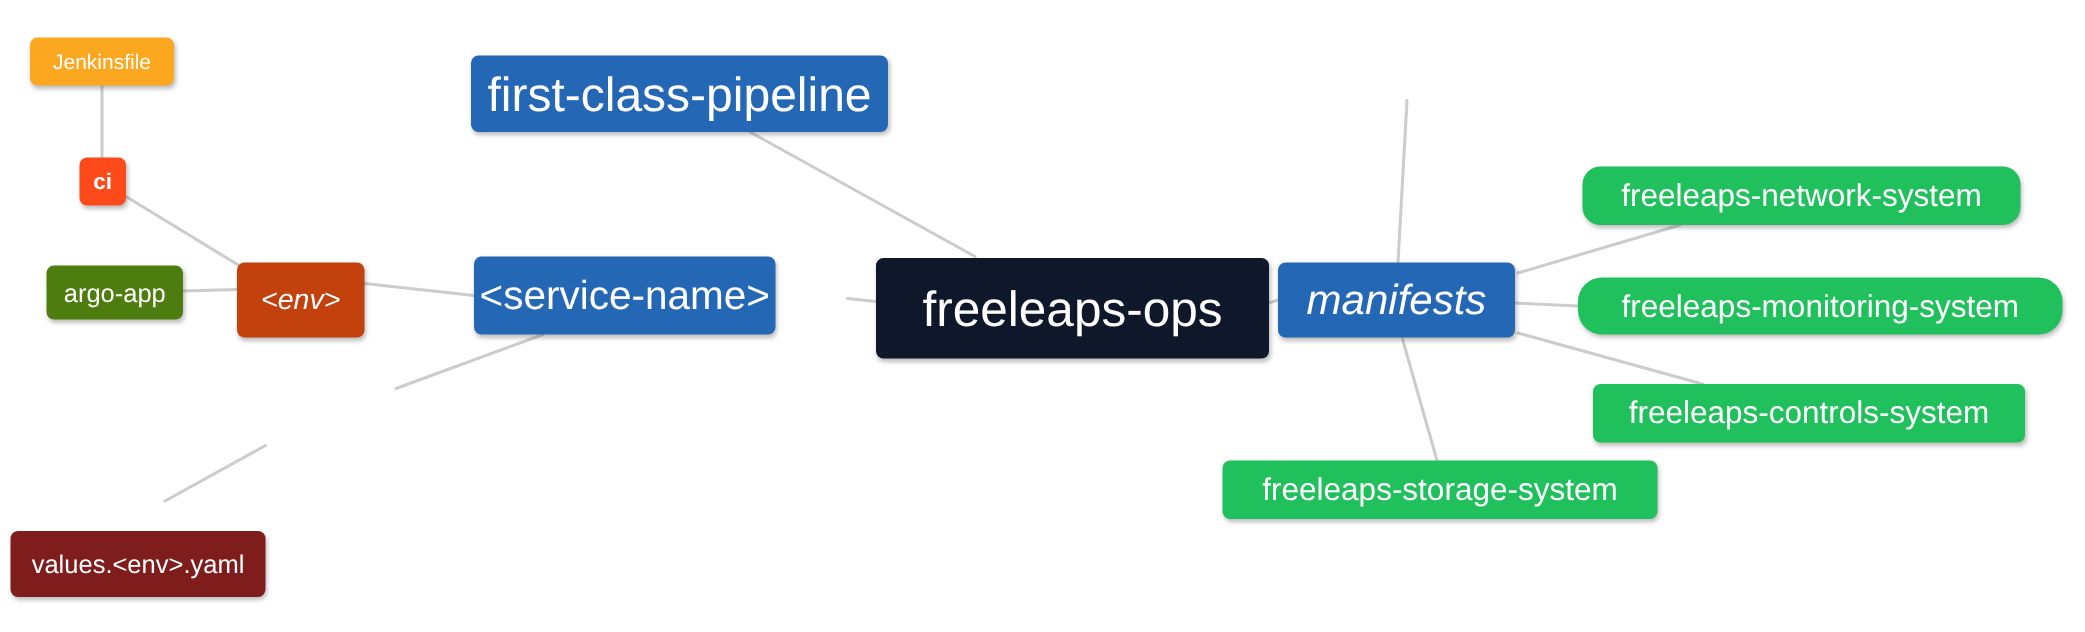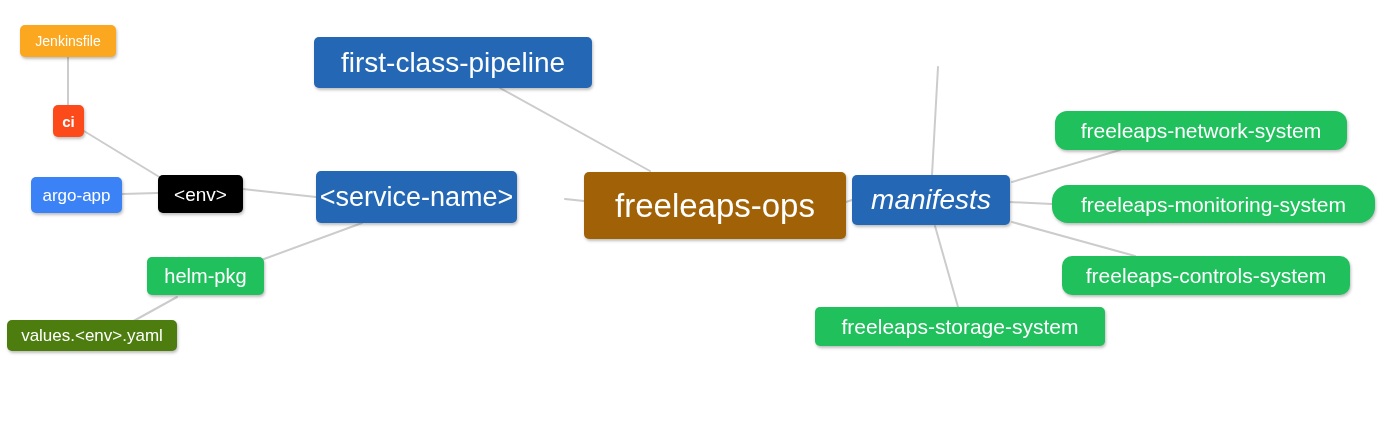--- a/index.html
+++ b/index.html
@@ -60,26 +60,25 @@
       <line x1="846" y1="202" x2="852" y2="200" stroke="#cccccc" stroke-width="2" stroke-linecap="round"></line>
       <line x1="938" y1="67" x2="932" y2="175" stroke="#cccccc" stroke-width="2" stroke-linecap="round"></line>
       <line x1="1012" y1="182" x2="1120" y2="150" stroke="#cccccc" stroke-width="2" stroke-linecap="round"></line>
       <line x1="1010" y1="202" x2="1052" y2="204" stroke="#cccccc" stroke-width="2" stroke-linecap="round"></line>
       <line x1="1012" y1="222" x2="1135" y2="256" stroke="#cccccc" stroke-width="2" stroke-linecap="round"></line>
       <line x1="935" y1="226" x2="958" y2="307" stroke="#cccccc" stroke-width="2" stroke-linecap="round"></line>
     </svg>
   <div id="nodes-layer">
       <div class="node" style="left: 20px; top: 25px; width: 96px; height: 32px; font-size: 14px; background: rgb(251, 167, 31); color: rgb(255, 255, 255);">Jenkinsfile</div>
       <div class="node" style="left: 53px; top: 105px; width: 31px; height: 32px; font-size: 15px; background: rgb(252, 74, 27); color: rgb(255, 255, 255); font-weight: bold;">ci</div>
-      <div class="node" style="left: 31px; top: 177px; width: 91px; height: 36px; font-size: 17px; background: #3b82f6; color: rgb(255, 255, 255); text-align: center;">argo-app</div>
-      <div class="node" style="left: 158px; top: 175px; width: 85px; height: 38px; font-size: 19px; background: #000000; color: rgb(255, 255, 255);">&lt;env&gt;</div>
-      <div class="node" style="left: 147px; top: 257px; width: 117px; height: 38px; font-size: 20px; background: rgb(32, 192, 92); color: rgb(255, 255, 255);">helm-pkg</div>
-      <div class="node" style="left: 7px; top: 320px; width: 170px; height: 31px; font-size: 17px; background: #4d7c0f; color: rgb(255, 255, 255);">values.&lt;env&gt;.yaml</div>
-      <div class="node" style="left: 314px; top: 37px; width: 278px; height: 51px; font-size: 28px; background: rgb(36, 103, 181); color: rgb(255, 255, 255);">first-class-pipeline</div>
+      <div class="node" style="left: 31px; top: 177px; width: 91px; height: 36px; font-size: 17px; background: #4d7c0f; color: rgb(255, 255, 255); text-align: center;">argo-app</div>
+      <div class="node" style="left: 158px; top: 175px; width: 85px; height: 50px; font-size: 19px; background: #c2410c; color: rgb(255, 255, 255); font-style: italic;">&lt;env&gt;</div>
+      <div class="node" style="left: 7px; top: 354px; width: 170px; height: 44px; font-size: 17px; background: #7f1d1d; color: rgb(255, 255, 255);">values.&lt;env&gt;.yaml</div>
+      <div class="node" style="left: 314px; top: 37px; width: 278px; height: 51px; font-size: 32px; background: rgb(36, 103, 181); color: rgb(255, 255, 255);">first-class-pipeline</div>
       <div class="node" style="left: 316px; top: 171px; width: 201px; height: 52px; font-size: 27px; background: rgb(36, 103, 181); color: rgb(255, 255, 255);">&lt;service-name&gt;</div>
-      <div class="node" style="left: 584px; top: 172px; width: 262px; height: 67px; font-size: 33px; background: #a16207; color: rgb(255, 255, 255);">freeleaps-ops</div>
+      <div class="node" style="left: 584px; top: 172px; width: 262px; height: 67px; font-size: 33px; background: #0f172a; color: rgb(255, 255, 255);">freeleaps-ops</div>
       <div class="node" style="left: 852px; top: 175px; width: 158px; height: 50px; font-size: 28px; background: rgb(36, 103, 181); color: rgb(255, 255, 255); font-style: italic;">manifests</div>
       <div class="node" style="left: 1055px; top: 111px; width: 292px; height: 39px; font-size: 21px; background: rgb(32, 192, 92); color: rgb(255, 255, 255); border-radius: 12px;">freeleaps-network-system</div>
       <div class="node" style="left: 1052px; top: 185px; width: 323px; height: 38px; font-size: 21px; background: rgb(32, 192, 92); color: rgb(255, 255, 255); border-radius: 16px;">freeleaps-monitoring-system</div>
-      <div class="node" style="left: 1062px; top: 256px; width: 288px; height: 39px; font-size: 21px; background: rgb(32, 192, 92); color: rgb(255, 255, 255); border-radius: 10px;">freeleaps-controls-system</div>
+      <div class="node" style="left: 1062px; top: 256px; width: 288px; height: 39px; font-size: 21px; background: rgb(32, 192, 92); color: rgb(255, 255, 255);">freeleaps-controls-system</div>
       <div class="node" style="left: 815px; top: 307px; width: 290px; height: 39px; font-size: 21px; background: rgb(32, 192, 92); color: rgb(255, 255, 255);">freeleaps-storage-system</div>
     </div>
 </div>
 
 </body></html>

